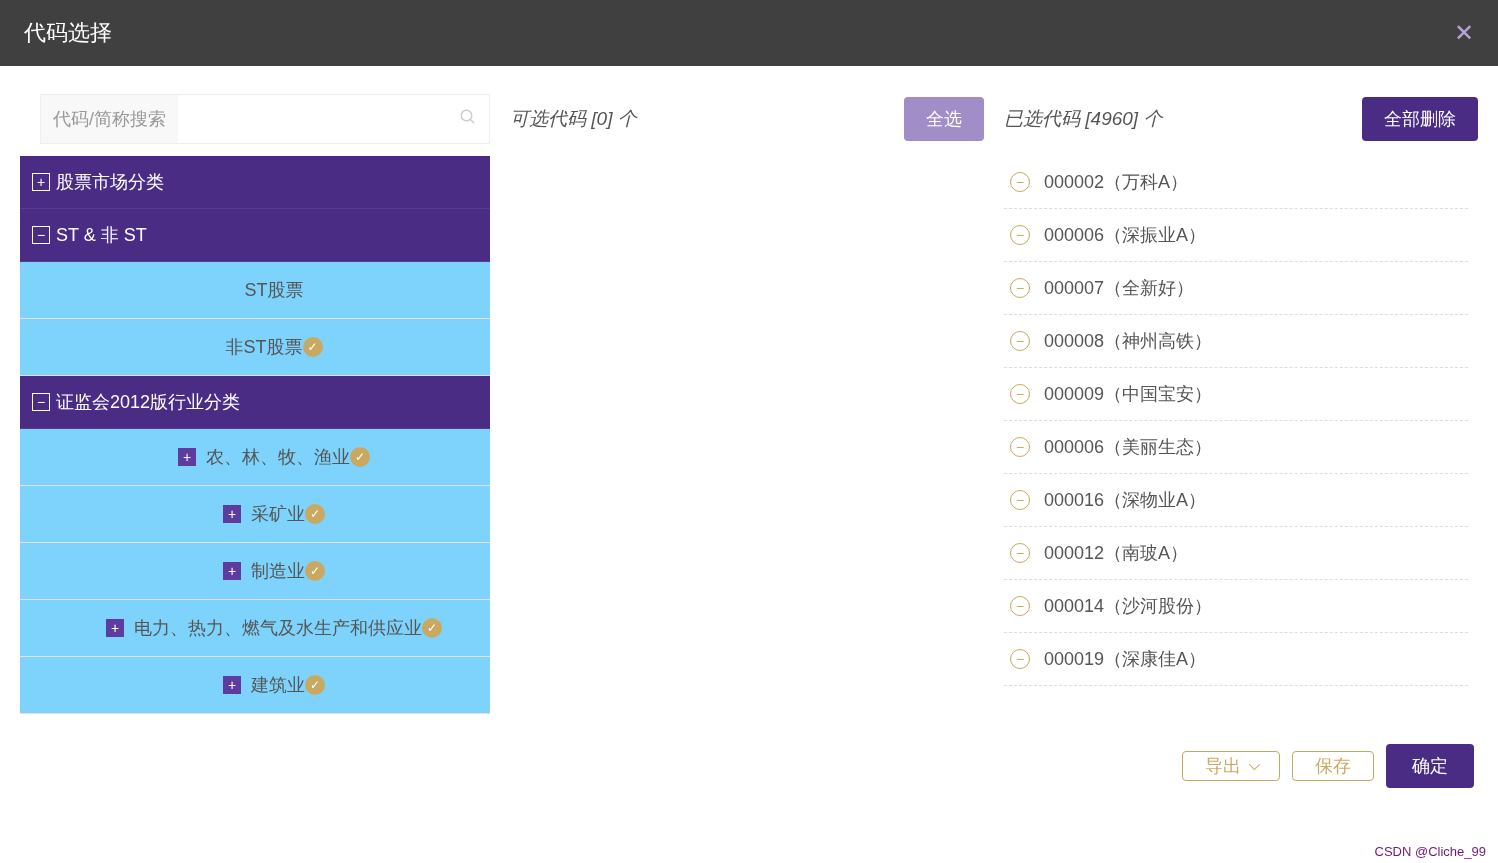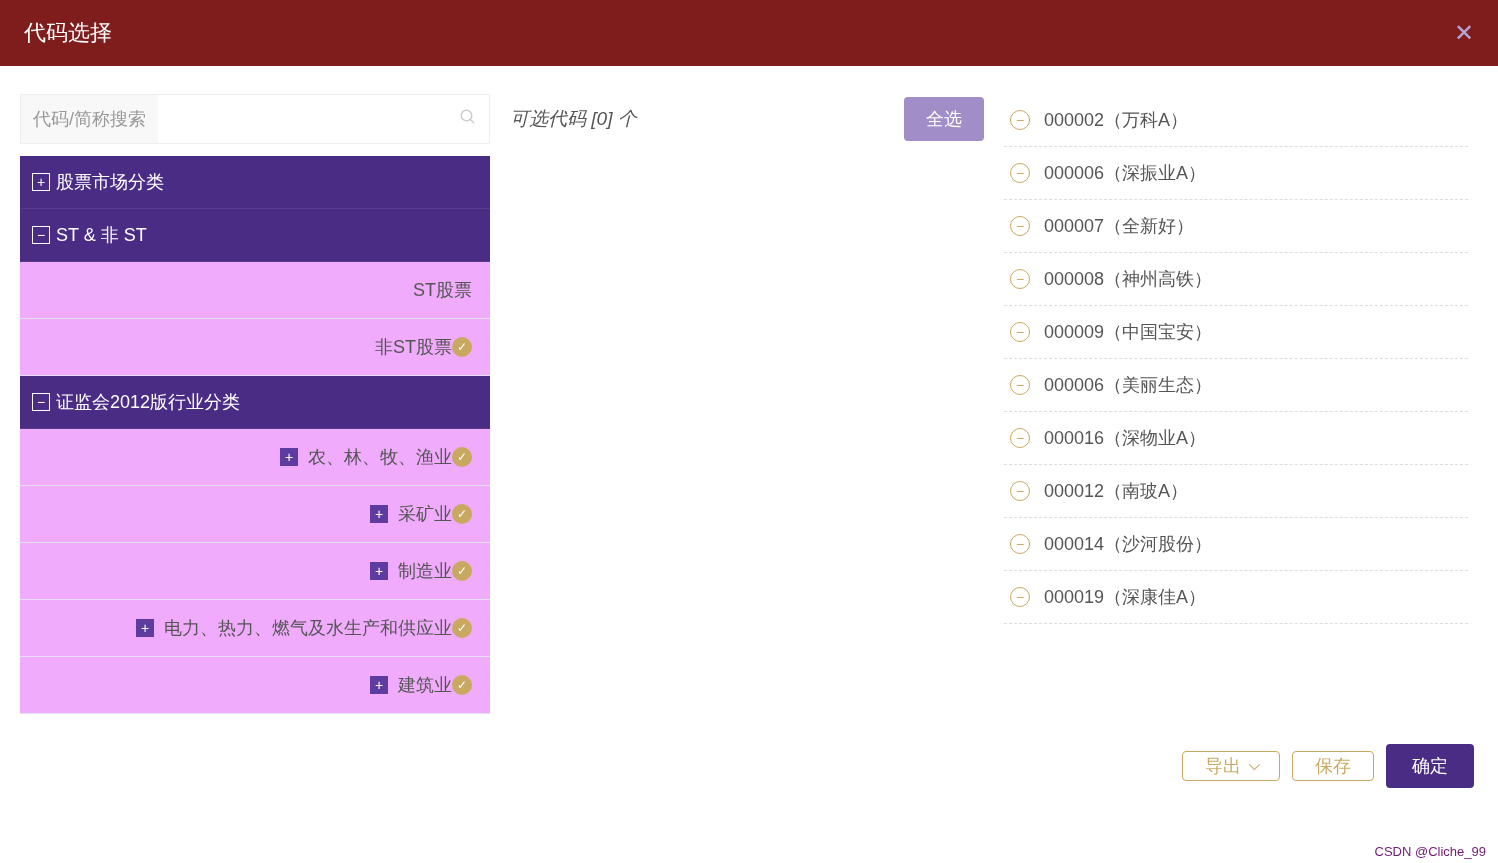--- a/index.html
+++ b/index.html
@@ -1,19 +1,19 @@
 <!DOCTYPE html>
 <html><head>
   <meta charset="utf-8">
   <style>
     * { box-sizing: border-box; margin: 0; padding: 0; }
     body { font-family: "Microsoft YaHei", "PingFang SC", sans-serif; background: #fff; }
     
     .modal-header {
-      background: #7f1d1d;
+      background: #404040;
       color: #fff;
       padding: 18px 24px;
       display: flex;
       justify-content: space-between;
       align-items: center;
       font-size: 22px;
     }
     .close-btn {
       color: #b5a5d6;
       font-size: 24px;
@@ -33,20 +33,21 @@
     .col { flex: 1; display: flex; flex-direction: column; min-width: 0; }
     .col-left { flex: 0 0 470px; }
     
     .search-row {
       display: flex;
       align-items: center;
       background: #f8f8f8;
       border: 1px solid #eee;
       height: 50px;
       margin-bottom: 12px;
+      margin-left: 20px;
     }
     .search-label {
       color: #999;
       font-size: 18px;
       padding: 0 12px;
       white-space: nowrap;
     }
     .search-input {
       flex: 1;
       height: 100%;
@@ -85,28 +86,28 @@
       display: inline-flex;
       width: 18px;
       height: 18px;
       border: 1.5px solid currentColor;
       align-items: center;
       justify-content: center;
       font-size: 14px;
       line-height: 1;
     }
     .tree-item {
-      background: #f0abfc;
+      background: #7dd3fc;
       padding: 16px 18px 16px 56px;
       font-size: 18px;
       color: #555;
       border-bottom: 1px solid #e4dff0;
       display: flex;
       align-items: center;
-      justify-content: flex-end;
+      justify-content: center;
       cursor: pointer;
     }
     .tree-item.sub {
       padding-left: 56px;
     }
     .tree-item .left { display: flex; align-items: center; gap: 10px; }
     .plus-box {
       display: inline-flex;
       width: 18px;
       height: 18px;
@@ -332,20 +333,26 @@
     <div class="col-header">
       <span class="col-title">
         <span>可选代码 [</span><span>0</span><span>] 个</span>
       </span>
       <button class="btn btn-select-all">全选</button>
     </div>
     <div style="flex:1;"></div>
   </div>
 
   <div class="col">
+    <div class="col-header">
+      <span class="col-title">
+        <span>已选代码 [</span><span>4960</span><span>] 个</span>
+      </span>
+      <button class="btn btn-delete-all">全部删除</button>
+    </div>
     <div class="selected-list" id="selected-list">
         <div class="sel-item">
           <span class="remove-icon">−</span>
           <span>000002（万科A）</span>
         </div>
         <div class="sel-item">
           <span class="remove-icon">−</span>
           <span>000006（深振业A）</span>
         </div>
         <div class="sel-item">

